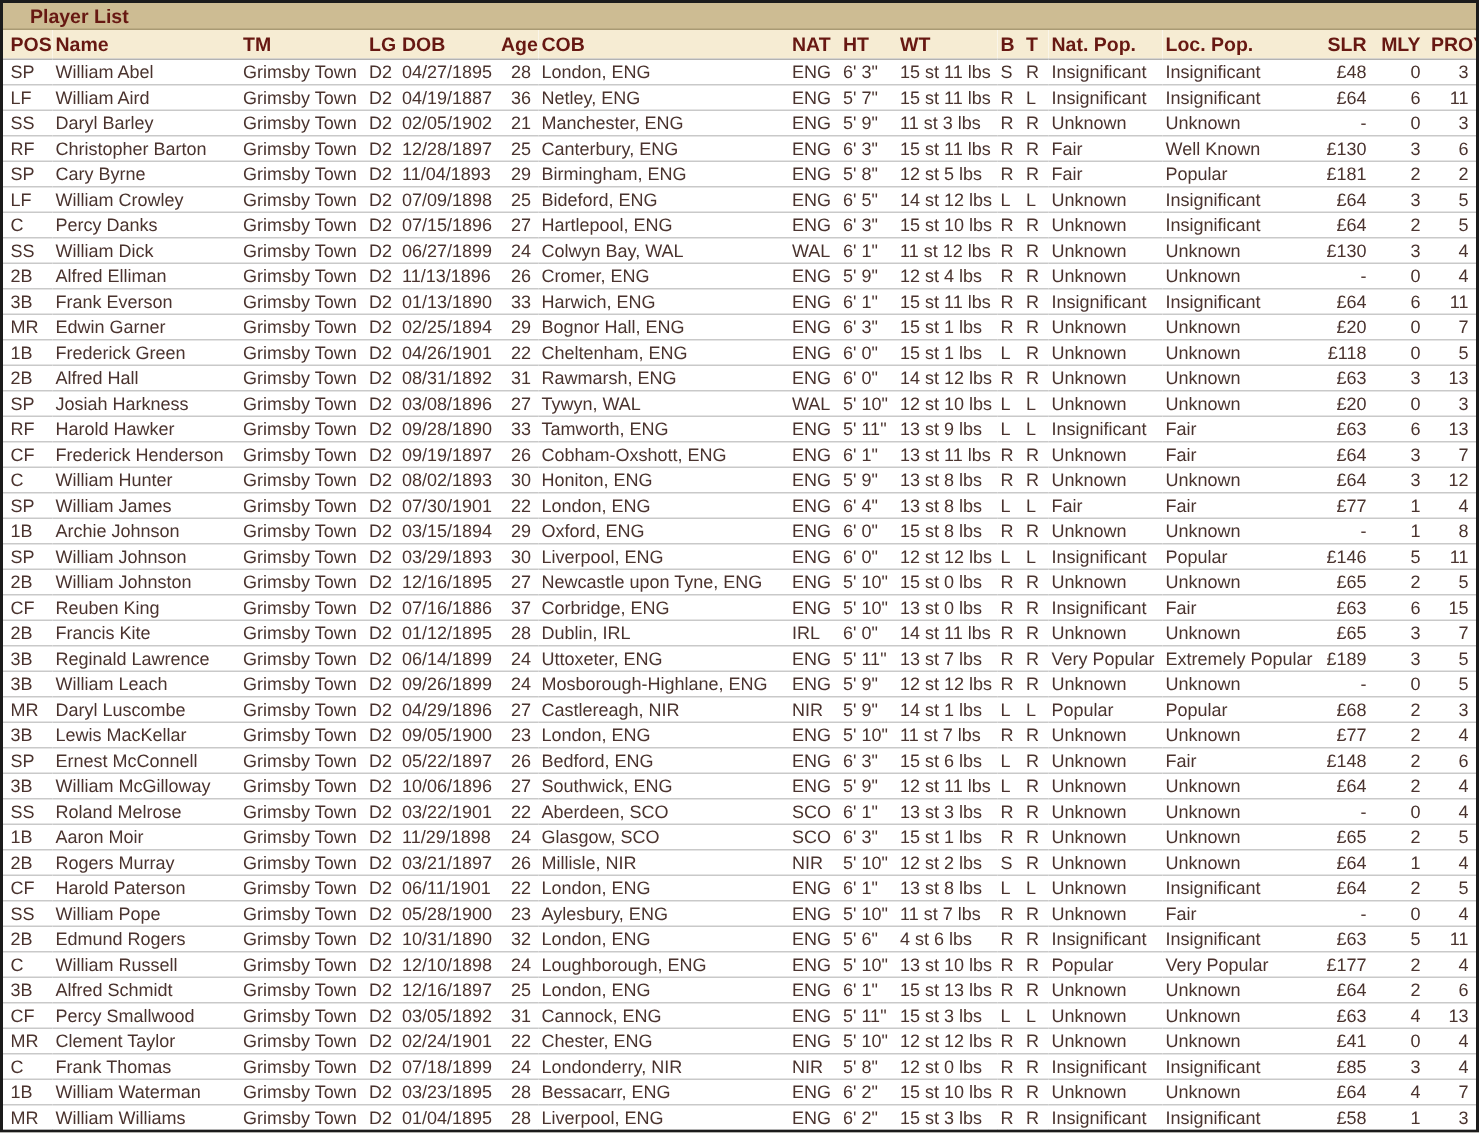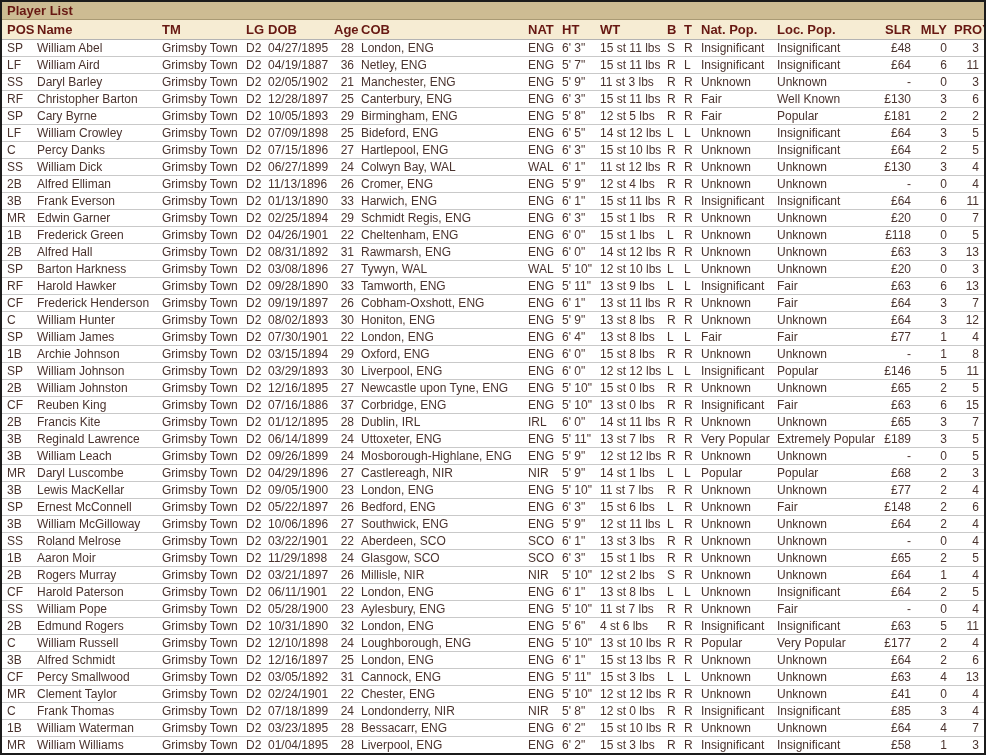--- a/index.html
+++ b/index.html
@@ -12,21 +12,21 @@
     background: var(--row-bg, #ffffff);
     overflow: hidden;
   }
 
   .titlebar {
     height: 18px;
     background: var(--titlebar-bg, #cdbc93);
     color: var(--titlebar-text, #671812);
     font-size: 13px; font-weight: bold;
     line-height: 18px;
-    padding-left: 5px;
+    padding-left: 18px;
     border-bottom: 1px solid #a99a74;
   }
 
   table {
     width: 100%;
     border-collapse: collapse;
     table-layout: fixed;
   }
 
   thead th {
@@ -195,21 +195,21 @@
           <td>Well Known</td>
           <td class="r">£130</td>
           <td class="r">3</td>
           <td class="r">6</td>
         </tr>
         <tr>
           <td class="first">SP</td>
           <td>Cary Byrne</td>
           <td>Grimsby Town</td>
           <td>D2</td>
-          <td>10/05/1893</td>
+          <td>11/04/1893</td>
           <td class="r">29</td>
           <td>Birmingham, ENG</td>
           <td>ENG</td>
           <td>5' 8"</td>
           <td>12 st 5 lbs</td>
           <td>R</td>
           <td>R</td>
           <td>Fair</td>
           <td>Popular</td>
           <td class="r">£181</td>
@@ -311,21 +311,21 @@
           <td class="r">6</td>
           <td class="r">11</td>
         </tr>
         <tr>
           <td class="first">MR</td>
           <td>Edwin Garner</td>
           <td>Grimsby Town</td>
           <td>D2</td>
           <td>02/25/1894</td>
           <td class="r">29</td>
-          <td>Schmidt Regis, ENG</td>
+          <td>Bognor Hall, ENG</td>
           <td>ENG</td>
           <td>6' 3"</td>
           <td>15 st 1 lbs</td>
           <td>R</td>
           <td>R</td>
           <td>Unknown</td>
           <td>Unknown</td>
           <td class="r">£20</td>
           <td class="r">0</td>
           <td class="r">7</td>
@@ -363,21 +363,21 @@
           <td>R</td>
           <td>R</td>
           <td>Unknown</td>
           <td>Unknown</td>
           <td class="r">£63</td>
           <td class="r">3</td>
           <td class="r">13</td>
         </tr>
         <tr>
           <td class="first">SP</td>
-          <td>Barton Harkness</td>
+          <td>Josiah Harkness</td>
           <td>Grimsby Town</td>
           <td>D2</td>
           <td>03/08/1896</td>
           <td class="r">27</td>
           <td>Tywyn, WAL</td>
           <td>WAL</td>
           <td>5' 10"</td>
           <td>12 st 10 lbs</td>
           <td>L</td>
           <td>L</td>

